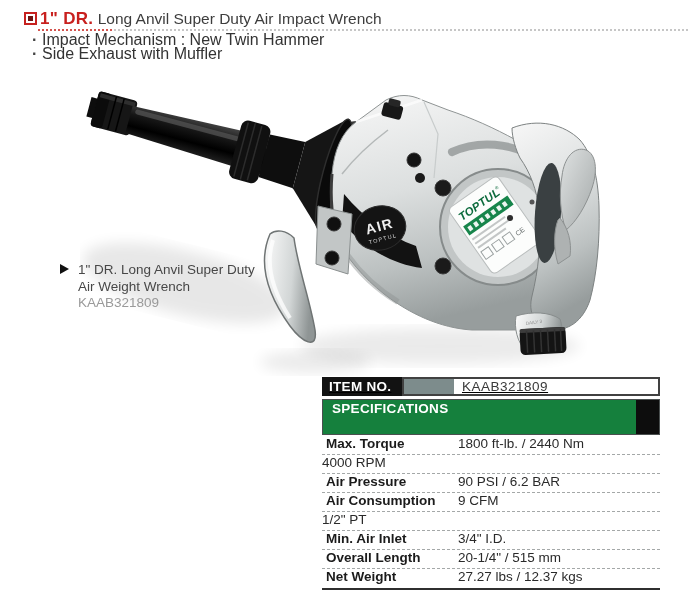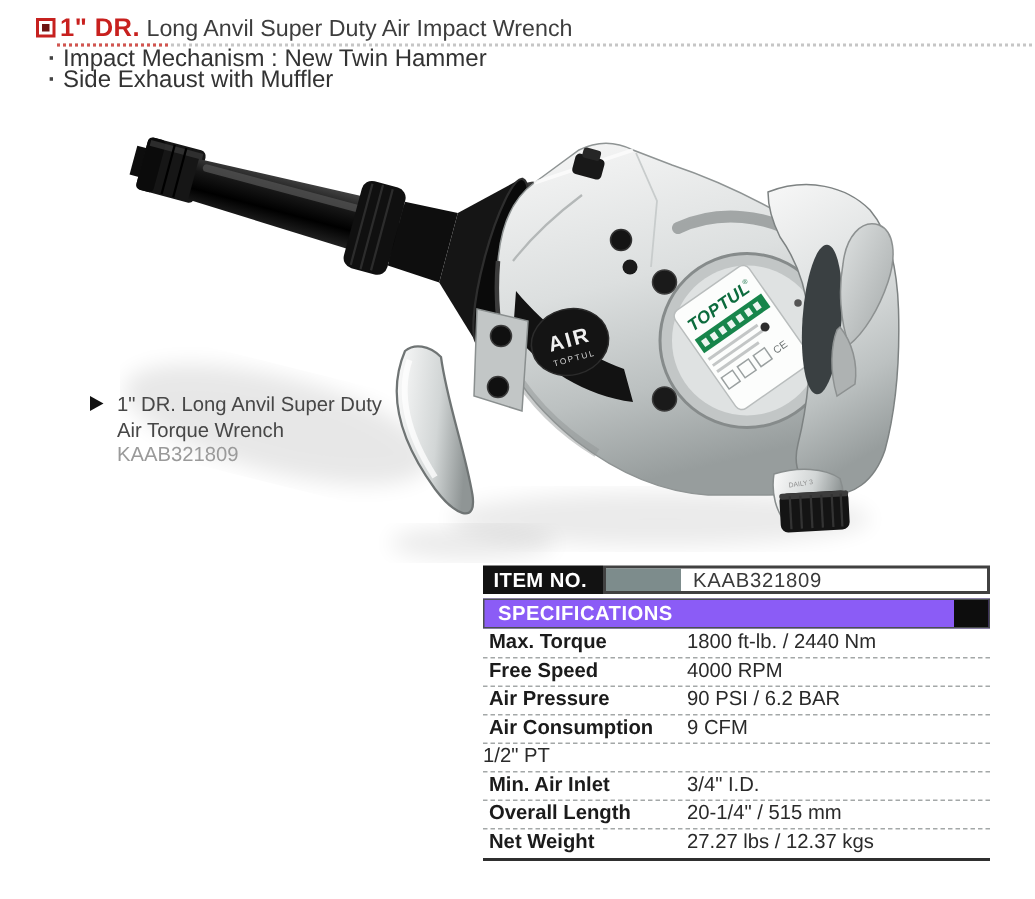--- a/index.html
+++ b/index.html
@@ -26,27 +26,27 @@
   #callout .tri{position:absolute;left:0;top:2px;width:0;height:0;
       border-left:9px solid #111;border-top:5.5px solid transparent;border-bottom:5.5px solid transparent;}
   #callout .lines{margin-left:18px;}
   #callout .code{color:#9a9a9a;}
 
   
   #photo{position:absolute;left:80px;top:78px;width:610px;height:320px;}
 
   
   #spec-table{position:absolute;left:322px;top:377px;width:338px;font-size:13.5px;}
-  #itemno-row{display:flex;height:19px;}
+  #itemno-row{display:flex;height:19px;text-decoration:underline;}
   #itemno-label{width:80px;background:#121212;color:#fff;font-weight:bold;
       line-height:19px;padding-left:7px;box-sizing:border-box;letter-spacing:.3px;}
   #itemno-valuebox{flex:1;border:2px solid #414141;background:#fff;display:flex;box-sizing:border-box;}
   #itemno-gray{width:50px;background:#7d8c8c;}
   #itemno-value{flex:1;color:#3a3a3a;line-height:15px;padding-left:8px;letter-spacing:.5px;}
-  #spec-header{position:relative;margin-top:3px;height:20px;background:#8b5cf6;
+  #spec-header{position:relative;margin-top:3px;height:36px;background:#15803d;
       border:1px solid #4a4f4f;box-sizing:border-box;}
   #spec-header span{color:#fff;font-weight:bold;line-height:18px;padding-left:9px;letter-spacing:.3px;}
   #spec-endcap{position:absolute;right:0;top:0;bottom:0;width:23px;background:#0d0d0d;}
   #spec-rows{margin-top:1px;}
   .spec-row{display:flex;height:18px;border-bottom:1px dashed #a4a8a8;}
   .spec-row:last-child{border-bottom:none;}
   .spec-label{width:132px;padding-left:4px;font-weight:bold;color:#1b1b1b;}
   .spec-value{flex:1;color:#2a2a2a;}
   #table-bottom{border-top:2px solid #2f2f2f;margin-top:1px;}
 </style>
@@ -229,21 +229,21 @@
       <path d="M190,156 C178,184 186,215 210,248 C222,264 238,273 235,252 C230,222 218,190 214,160
                C206,152 196,151 190,156 Z" fill="url(#gHandle)" stroke="#6f7474" stroke-width="1.5"></path>
       <path d="M193,162 C185,186 192,212 210,240" stroke="#ffffff" stroke-width="4" opacity="0.75" fill="none"></path>
     </g>
   </svg>
 
   <div id="callout">
     <div class="tri"></div>
     <div class="lines">
       <div>1" DR. Long Anvil Super Duty</div>
-      <div>Air Torque Wrench</div>
+      <div>Air Weight Wrench</div>
       <div class="code">KAAB321809</div>
     </div>
   </div>
 
   <div id="spec-table">
     <div id="itemno-row">
       <div id="itemno-label">ITEM NO.</div>
       <div id="itemno-valuebox">
         <div id="itemno-gray"></div>
         <div id="itemno-value">KAAB321809</div>
@@ -252,21 +252,20 @@
     <div id="spec-header">
       <span>SPECIFICATIONS</span>
       <div id="spec-endcap"></div>
     </div>
     <div id="spec-rows">
         <div class="spec-row">
           <div class="spec-label">Max. Torque</div>
           <div class="spec-value">1800 ft-lb. / 2440 Nm</div>
         </div>
         <div class="spec-row">
-          <div class="spec-label">Free Speed</div>
           <div class="spec-value">4000 RPM</div>
         </div>
         <div class="spec-row">
           <div class="spec-label">Air Pressure</div>
           <div class="spec-value">90 PSI / 6.2 BAR</div>
         </div>
         <div class="spec-row">
           <div class="spec-label">Air Consumption</div>
           <div class="spec-value">9 CFM</div>
         </div>

